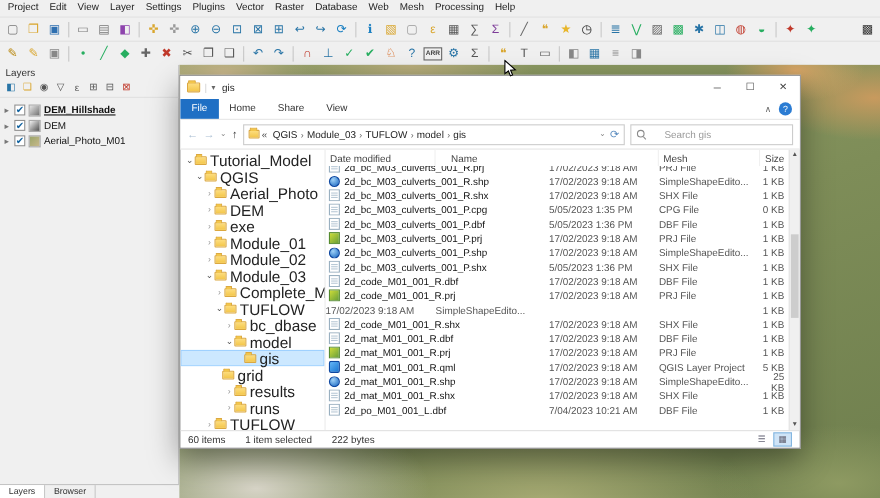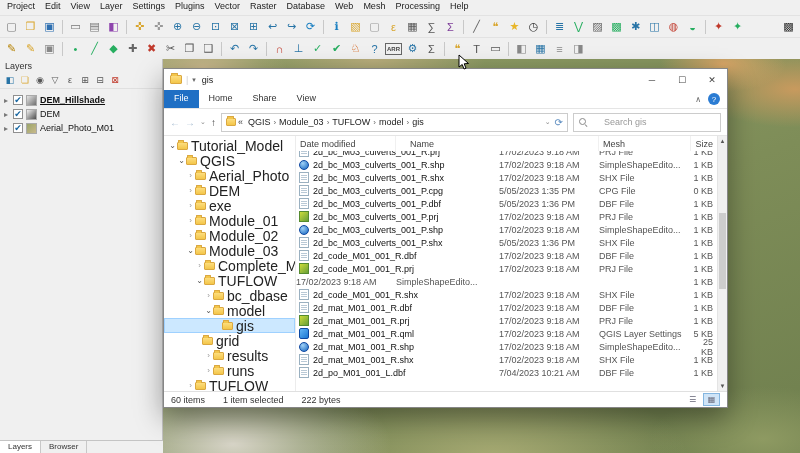--- a/index.html
+++ b/index.html
@@ -542,21 +542,21 @@
               <span class="f-date">17/02/2023 9:18 AM</span>
               <span class="f-type">PRJ File</span>
               <span class="f-size">1 KB</span>
             </div>
             <div class="file-row">
               <span class="f-name">
                 <span class="file-icon icon-qml"></span>
                 <span>2d_mat_M01_001_R.qml</span>
               </span>
               <span class="f-date">17/02/2023 9:18 AM</span>
-              <span class="f-type">QGIS Layer Settings</span>
+              <span class="f-type">QGIS Layer Project</span>
               <span class="f-size">5 KB</span>
             </div>
             <div class="file-row">
               <span class="f-name">
                 <span class="file-icon icon-shape"></span>
                 <span>2d_mat_M01_001_R.shp</span>
               </span>
               <span class="f-date">17/02/2023 9:18 AM</span>
               <span class="f-type">SimpleShapeEdito...</span>
               <span class="f-size">25 KB</span>

